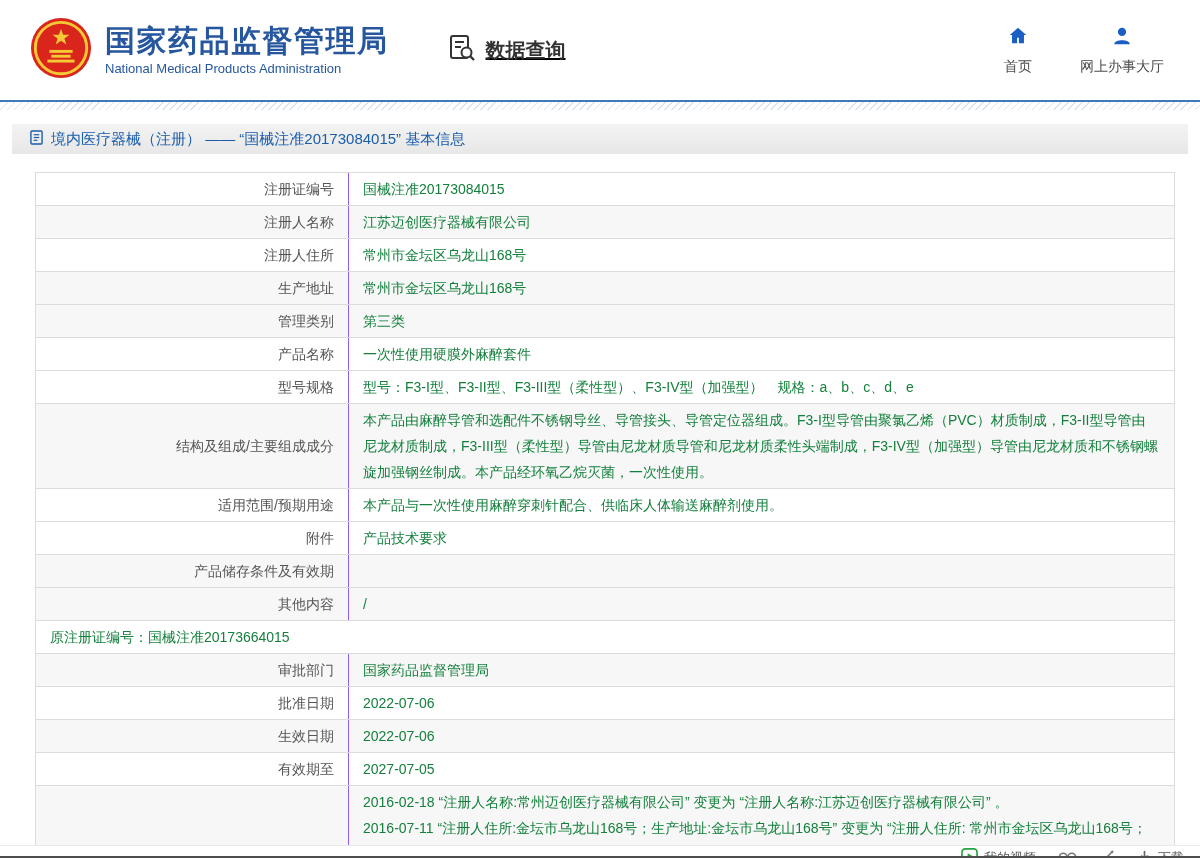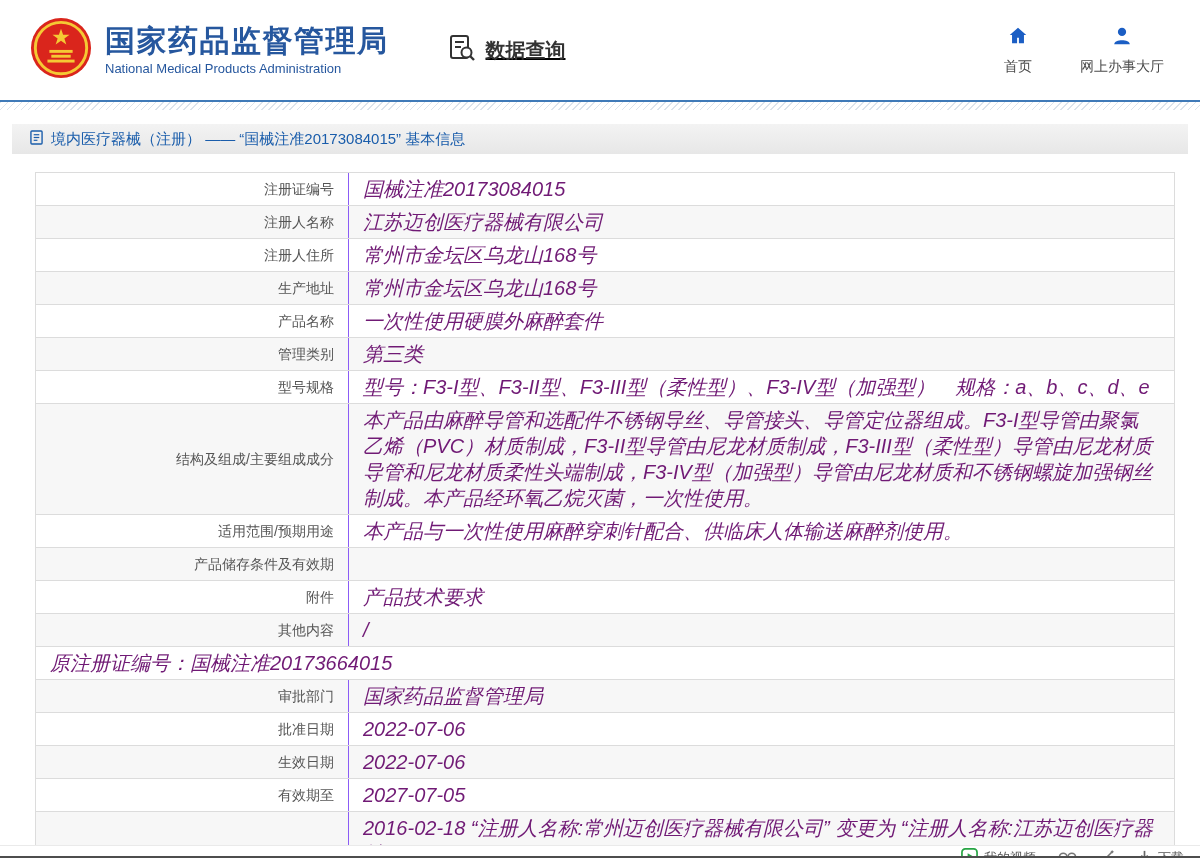--- a/index.html
+++ b/index.html
@@ -27,21 +27,21 @@
     display:flex; align-items:center; gap:8px; padding:0 18px; }
   .page-title { font-size:15px; color:#1a5dab; }
 
   .table { margin:18px 13px 0 23px; border:1px solid #dcdcdc; border-bottom:none; background:#fff; }
   .tr { display:flex; border-bottom:1px solid #dcdcdc; background:#fff; }
   .tr.alt { background:#f7f7f7; }
   .th { flex:0 0 313px; width:313px; min-height:32px; border-right:1px solid #8b5cf6;
     display:flex; align-items:center; justify-content:flex-end;
     padding:3px 14px 3px 10px; font-size:14px; color:#555; text-align:right; line-height:22px; }
   .td { flex:1; min-height:32px; display:flex; align-items:center;
-    padding:3px 16px 3px 14px; font-size:20px; color:#701a75; line-height:26px; white-space:pre-line;font-style:italic; }
+    padding:3px 16px 3px 14px; font-size:14px; color:#15803d; line-height:26px; white-space:pre-line; }
 
   
   .bottom-strip { position:absolute; left:0; right:0; bottom:0; height:13px;
     background:#fff; border-top:1px solid #eaeaea; border-bottom:2.5px solid #4d4d4d; overflow:hidden; z-index:5; }
   .overlay-tools { position:absolute; right:16px; top:2px; display:flex; align-items:center; gap:22px;
     color:#555; font-size:13px; white-space:nowrap; }
   .tool { display:flex; align-items:center; gap:6px; cursor:pointer; }
 </style>
 </head>
 <body>
@@ -124,47 +124,47 @@
         <div class="td">江苏迈创医疗器械有限公司</div>
       </div>
     <div class="tr">
         <div class="th">注册人住所</div>
         <div class="td">常州市金坛区乌龙山168号</div>
       </div>
     <div class="tr alt">
         <div class="th">生产地址</div>
         <div class="td">常州市金坛区乌龙山168号</div>
       </div>
+    <div class="tr alt">
+        <div class="th">管理类别</div>
+        <div class="td">第三类</div>
+      </div>
     <div class="tr">
         <div class="th">产品名称</div>
         <div class="td">一次性使用硬膜外麻醉套件</div>
       </div>
-    <div class="tr alt">
-        <div class="th">管理类别</div>
-        <div class="td">第三类</div>
-      </div>
     <div class="tr">
         <div class="th">型号规格</div>
         <div class="td">型号：F3-I型、F3-II型、F3-III型（柔性型）、F3-IV型（加强型）　规格：a、b、c、d、e</div>
       </div>
     <div class="tr alt">
         <div class="th">结构及组成/主要组成成分</div>
         <div class="td">本产品由麻醉导管和选配件不锈钢导丝、导管接头、导管定位器组成。F3-I型导管由聚氯乙烯（PVC）材质制成，F3-II型导管由尼龙材质制成，F3-III型（柔性型）导管由尼龙材质导管和尼龙材质柔性头端制成，F3-IV型（加强型）导管由尼龙材质和不锈钢螺旋加强钢丝制成。本产品经环氧乙烷灭菌，一次性使用。</div>
       </div>
     <div class="tr">
         <div class="th">适用范围/预期用途</div>
         <div class="td">本产品与一次性使用麻醉穿刺针配合、供临床人体输送麻醉剂使用。</div>
       </div>
+    <div class="tr">
+        <div class="th">附件</div>
+        <div class="td">产品技术要求</div>
+      </div>
     <div class="tr alt">
         <div class="th">产品储存条件及有效期</div>
         <div class="td"></div>
-      </div>
-    <div class="tr">
-        <div class="th">附件</div>
-        <div class="td">产品技术要求</div>
       </div>
     <div class="tr alt">
         <div class="th">其他内容</div>
         <div class="td">/</div>
       </div>
     <div class="tr">
         <div class="td">原注册证编号：国械注准20173664015</div>
       </div>
     <div class="tr alt">
         <div class="th">审批部门</div>

